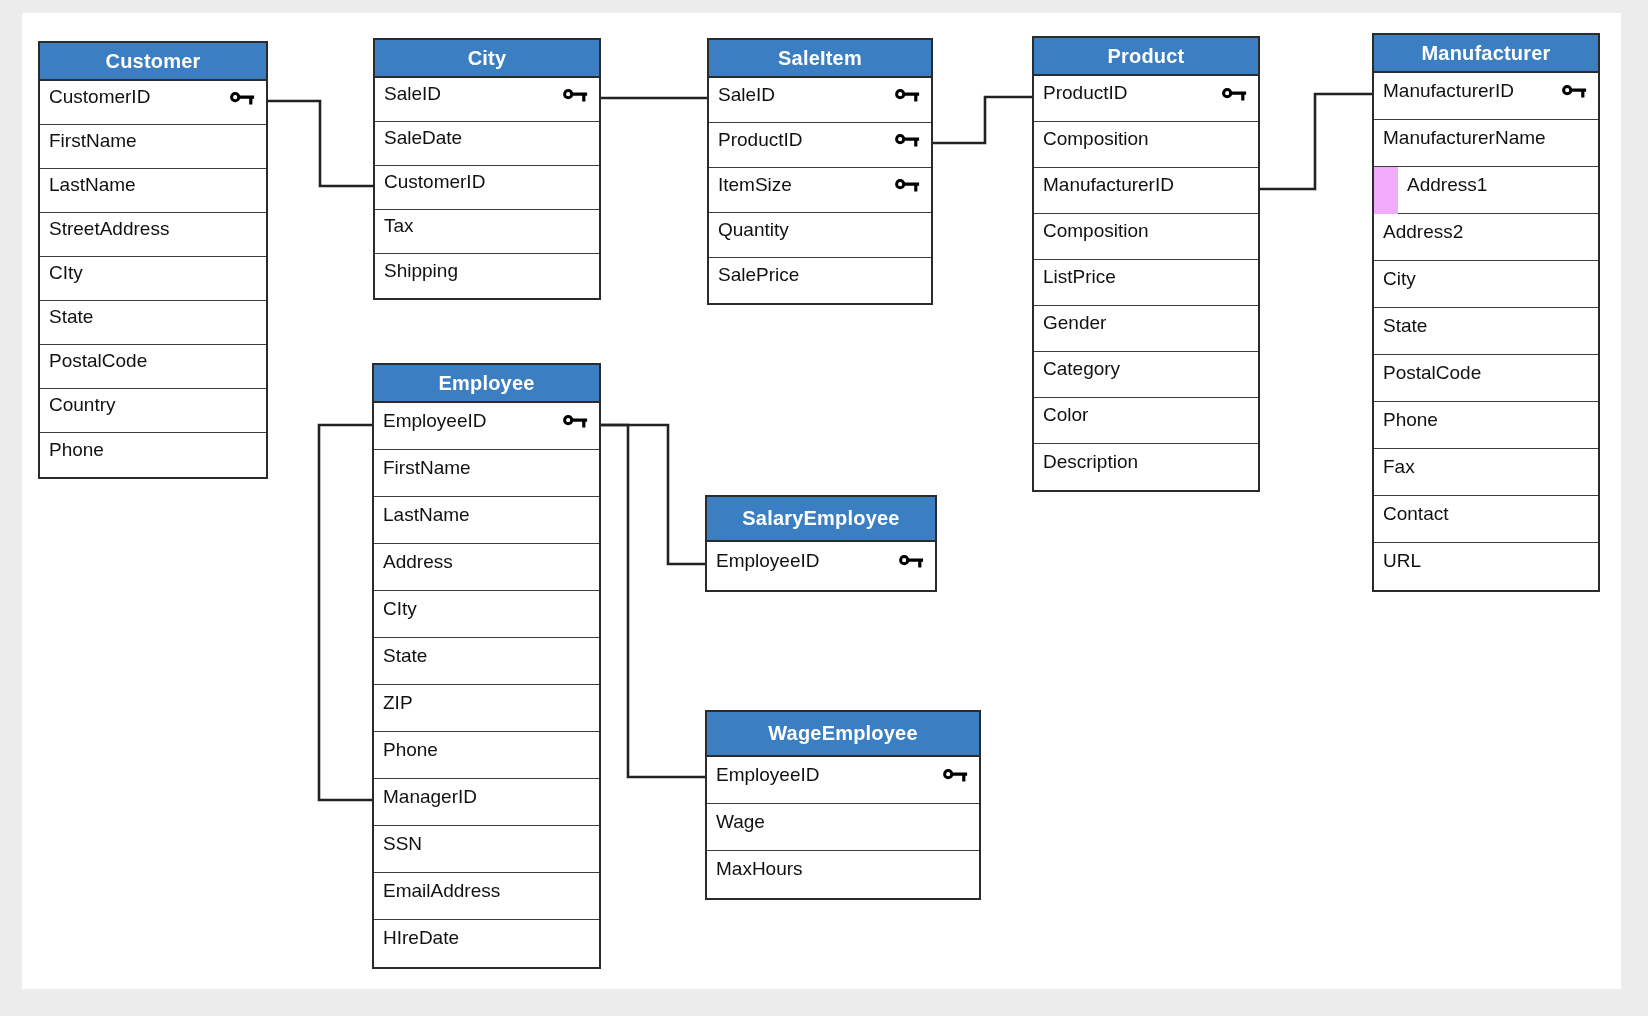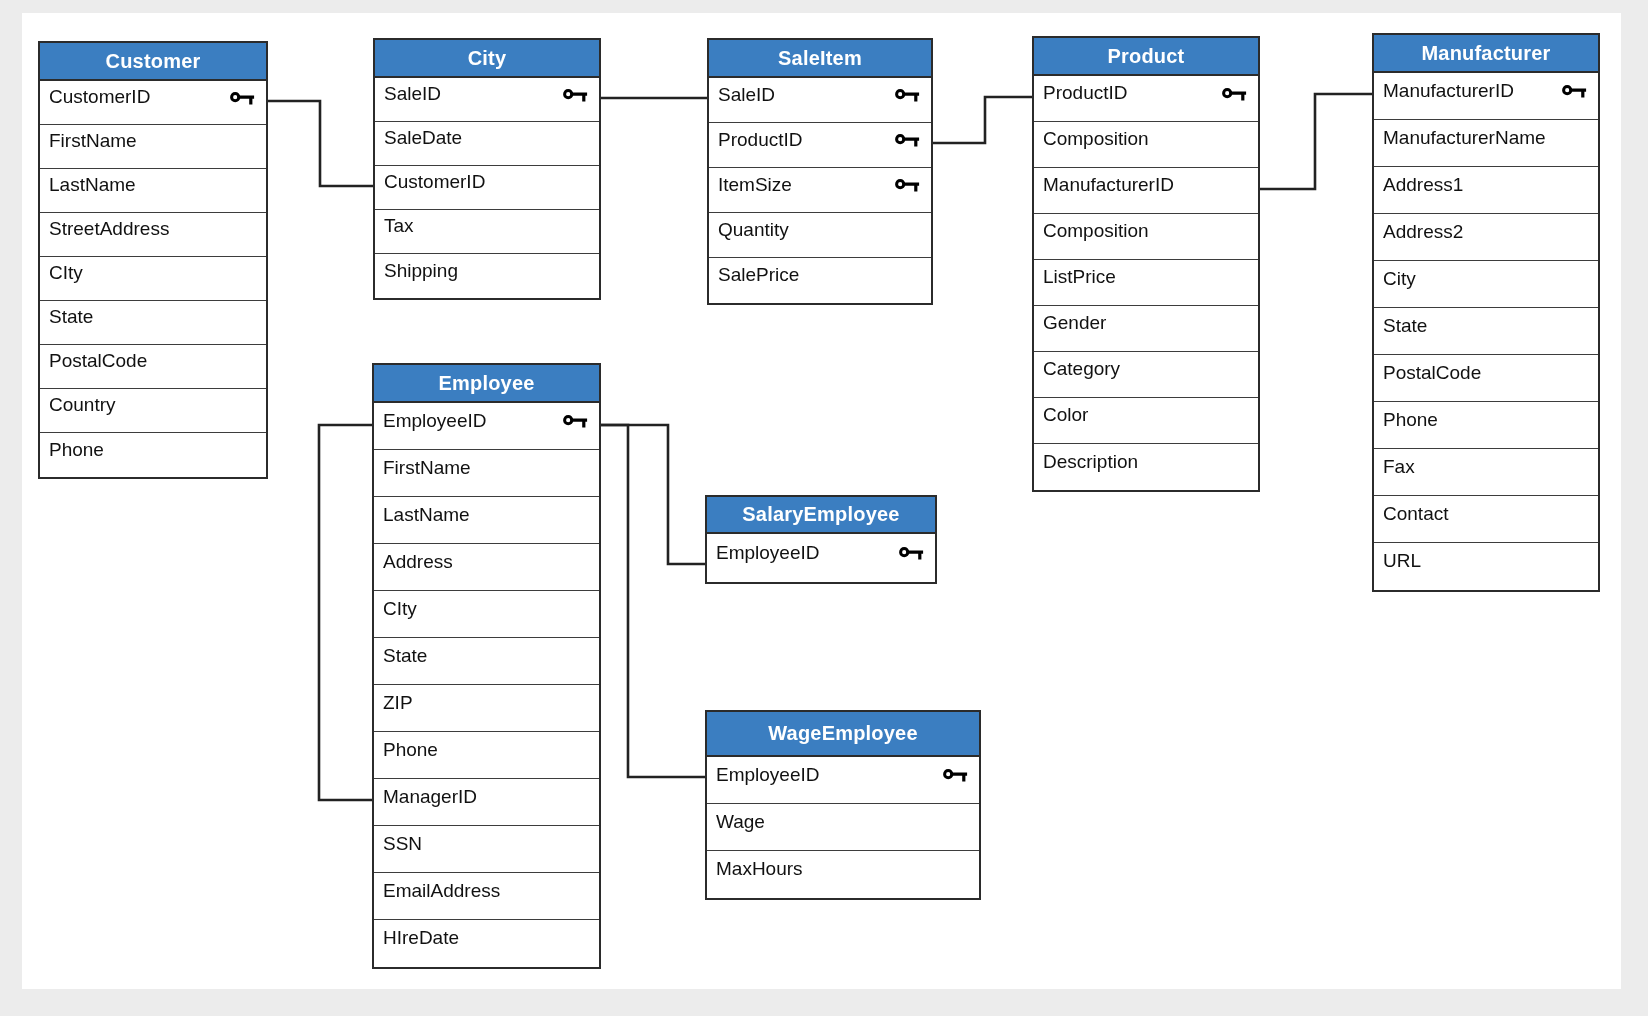--- a/index.html
+++ b/index.html
@@ -206,21 +206,21 @@
         <div class="tbl-row" style="height: 47px;">
           <span class="fld">ManufacturerID</span>
           <svg class="key-icon" width="25" height="15" viewBox="0 0 25 15">
             <circle cx="5.2" cy="7.2" r="3.6" fill="none" stroke="#000" stroke-width="3"></circle>
             <path d="M9 7.2 H22.5 M20.8 7.2 V13" fill="none" stroke="#000" stroke-width="3.2" stroke-linecap="square"></path>
           </svg>
         </div>
         <div class="tbl-row" style="height: 47px;">
           <span class="fld">ManufacturerName</span>
         </div>
-        <div class="tbl-row" style="height: 47px;">
+        <div class="tbl-row" style="height: 47px; margin-left: 24px;">
           <span class="fld">Address1</span>
         </div>
         <div class="tbl-row" style="height: 47px;">
           <span class="fld">Address2</span>
         </div>
         <div class="tbl-row" style="height: 47px;">
           <span class="fld">City</span>
         </div>
         <div class="tbl-row" style="height: 47px;">
           <span class="fld">State</span>
@@ -283,21 +283,21 @@
         </div>
         <div class="tbl-row" style="height: 47px;">
           <span class="fld">EmailAddress</span>
         </div>
         <div class="tbl-row" style="height: 47px;">
           <span class="fld">HIreDate</span>
         </div>
       </div>
   </div>
     <div class="tbl" style="left: 705px; top: 495px; width: 232px;">
-    <div class="tbl-header" style="height: 37px;">
+    <div class="tbl-header" style="height: 45px;">
       <span class="tbl-title">SalaryEmployee</span>
     </div>
     <div class="tbl-body">
         <div class="tbl-row" style="height: 48px;">
           <span class="fld">EmployeeID</span>
           <svg class="key-icon" width="25" height="15" viewBox="0 0 25 15">
             <circle cx="5.2" cy="7.2" r="3.6" fill="none" stroke="#000" stroke-width="3"></circle>
             <path d="M9 7.2 H22.5 M20.8 7.2 V13" fill="none" stroke="#000" stroke-width="3.2" stroke-linecap="square"></path>
           </svg>
         </div>

